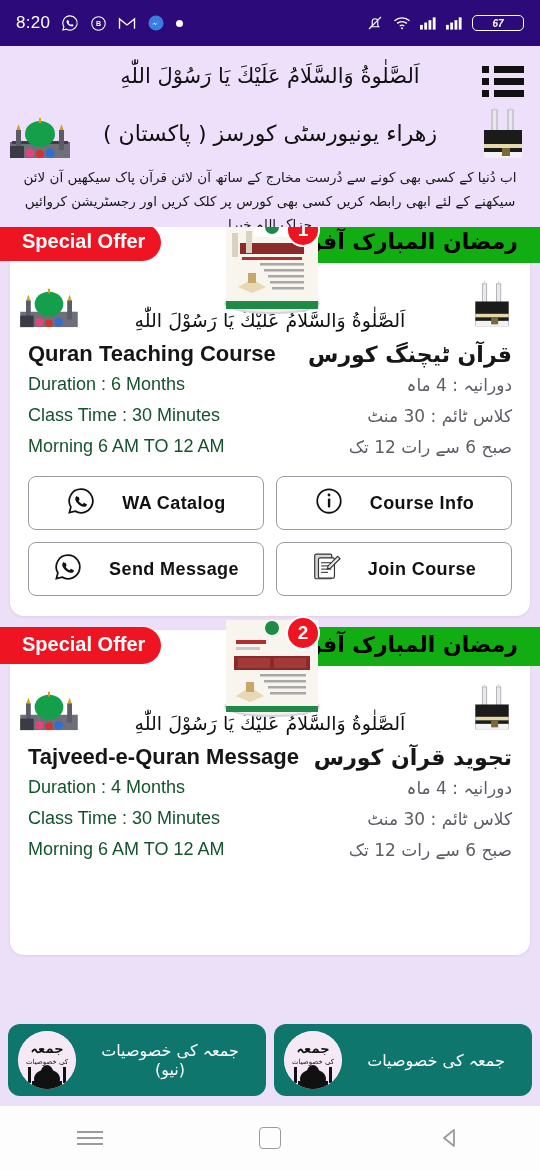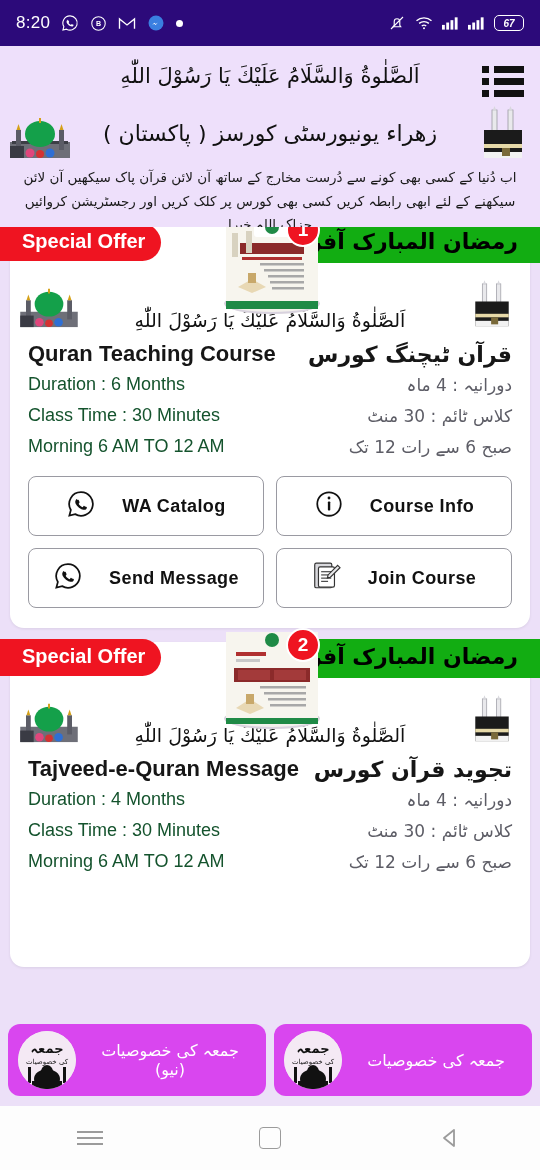--- a/index.html
+++ b/index.html
@@ -19,21 +19,21 @@
     padding:0 16px;
     color:#fff;
   }
   .sb-left{ display:flex; align-items:center; gap:11px; }
   .sb-right{ display:flex; align-items:center; gap:9px; }
   .sb-time{ font-size:17px; font-weight:400; letter-spacing:.3px; }
   .sb-ico{ display:flex; align-items:center; justify-content:center; }
   .dot-ico{ width:7px; height:7px; background:#fff; border-radius:50%; }
   .battery{
     border:1.6px solid #fff; border-radius:5px;
-    width:30px; height:16px;
+    width:52px; height:16px;
     display:flex; align-items:center; justify-content:center;
     font-size:10px; font-weight:700; font-style:italic;
   }
 
   
   .app-header{
     position:relative;
     background:#eee0fb;
     padding:10px 0 4px 0;
     height:181px;
@@ -164,40 +164,40 @@
   }
 
   .btn-grid{
     display:grid; grid-template-columns:1fr 1fr;
     gap:12px; padding:14px 18px 20px 18px;
   }
   .act-btn{
     border:1.4px solid #9a9aa2;
     border-radius:8px;
     background:#fff;
-    height:60px;
+    height:54px;
     display:flex; align-items:center; justify-content:center;
     gap:26px;
     cursor:pointer;
   }
   .act-btn .lbl{
     font-size:18px; font-weight:600; color:#111;
     letter-spacing:.4px;
   }
 
   
   .bottom-bar{
     position:absolute; left:0; right:0; bottom:64px;
     display:flex; gap:8px;
     padding:8px 8px 10px 8px;
     background:#ece0f8;
   }
   .jumma-btn{
     flex:1;
-    background:#d946ef;
+    background:#0f766e;
     border-radius:12px;
     height:72px;
     display:flex; align-items:center;
     padding:0 10px; gap:8px;
     cursor:pointer;
   }
   .jumma-logo{
     width:58px; height:58px; border-radius:50%;
     background:#f2e6f2;
     flex:0 0 58px;

